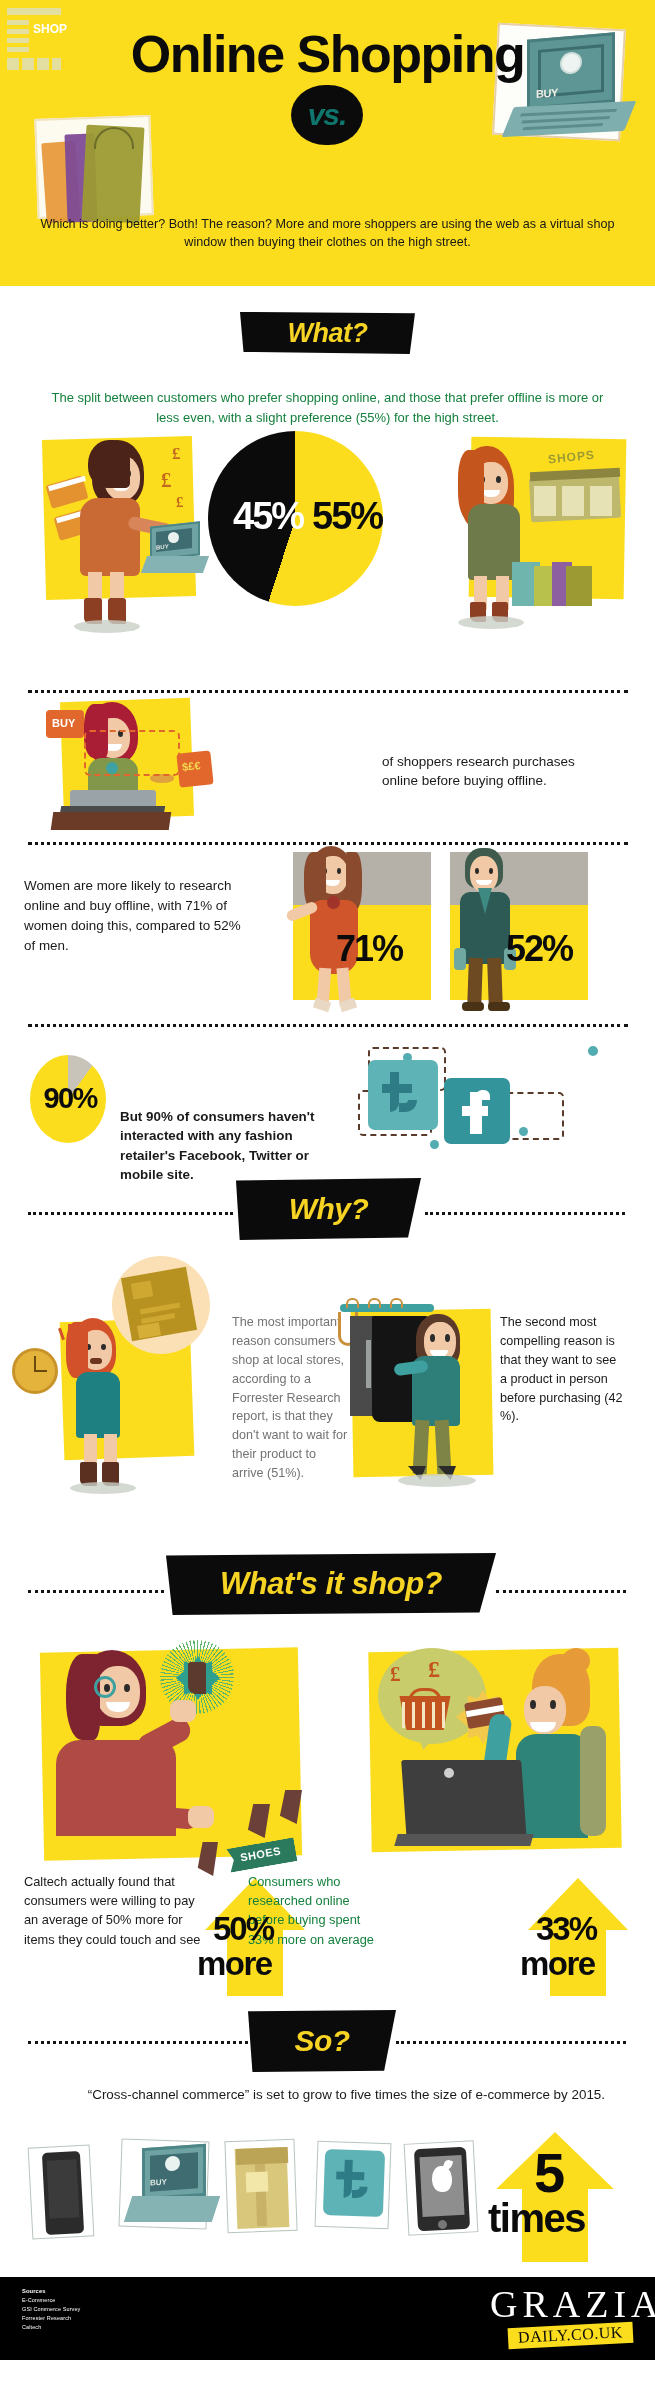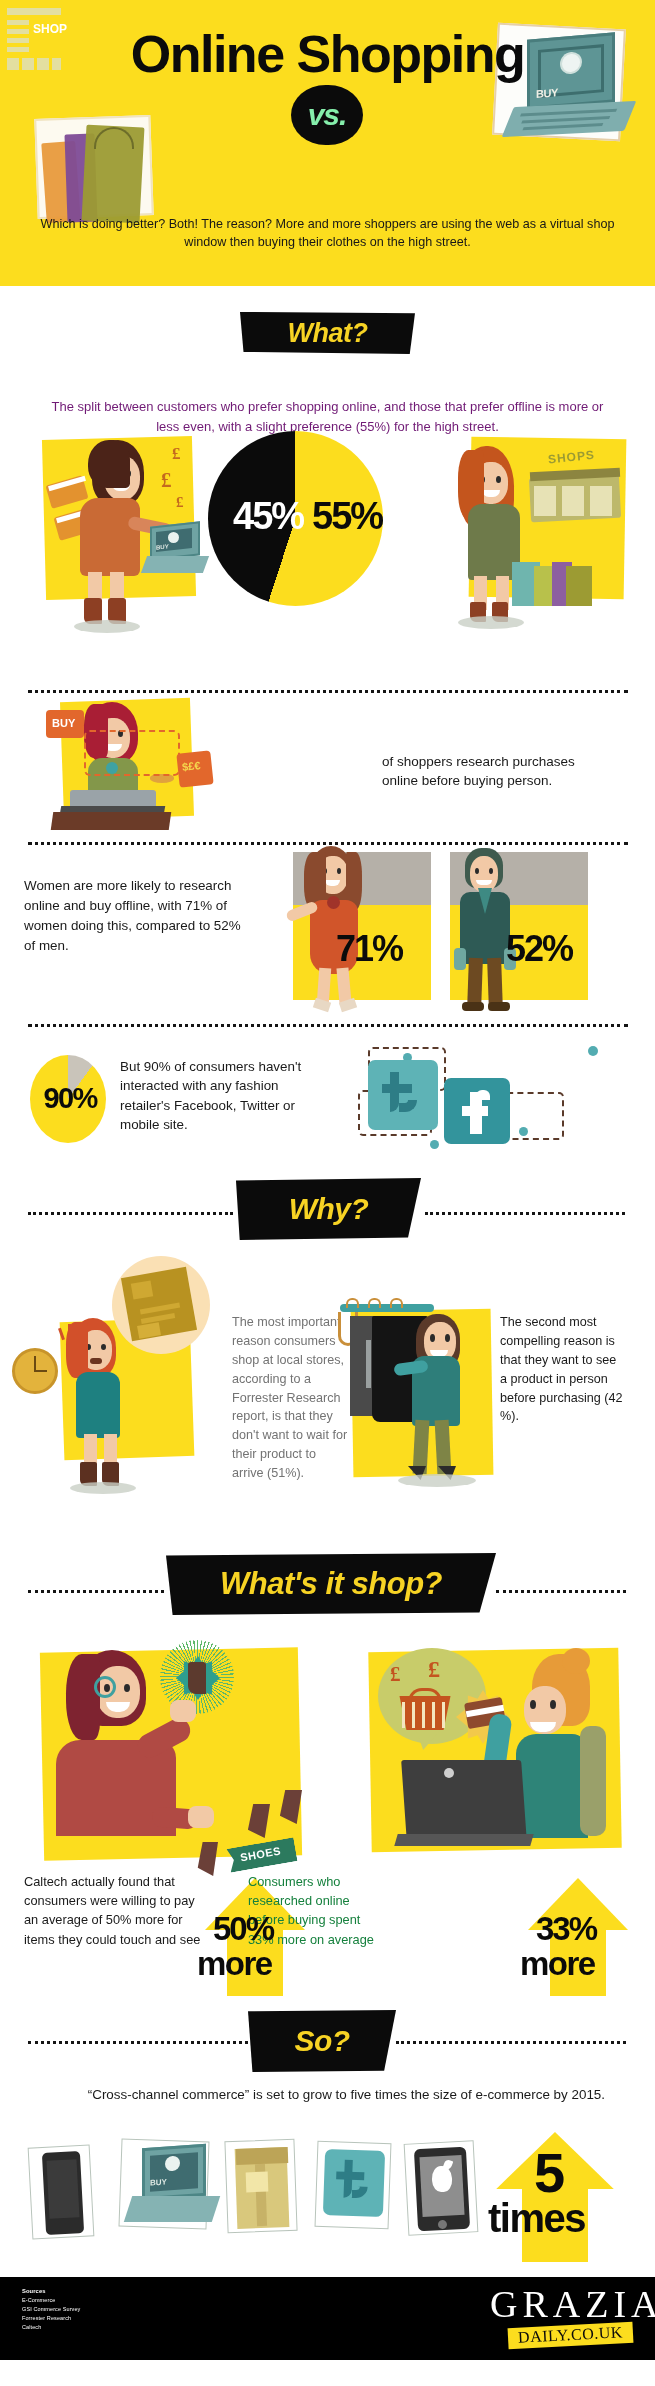--- a/index.html
+++ b/index.html
@@ -10,21 +10,21 @@
   }
   .page { width:655px; height:2386px; position:relative; background:#fff; }
 
   
   .header { position:absolute; left:0; top:0; width:655px; height:286px; background:#FCDD1E; overflow:hidden; }
   .hdr-title1 { position:absolute; left:0; top:28px; width:655px; text-align:center;
      font-size:52px; font-weight:bold; letter-spacing:-1.5px; color:#0b0b0b; line-height:1; }
   .hdr-title2 { position:absolute; left:0; top:128px; width:655px; text-align:center;
      font-size:52px; font-weight:bold; letter-spacing:-1.5px; color:#0b0b0b; line-height:1; }
   .vs-badge { position:absolute; left:291px; top:85px; width:72px; height:60px; background:#0b0b0b;
-     border-radius:50%/52%; color:#86efac; font-size:30px; font-weight:bold; font-style:italic;
+     border-radius:50%/52%; color:#0f766e; font-size:30px; font-weight:bold; font-style:italic;
      display:flex; align-items:center; justify-content:center; letter-spacing:-1px; z-index:5; }
   .hdr-sub { position:absolute; left:40px; top:215px; width:575px; text-align:center;
      font-size:12.6px; line-height:1.45; color:#171717; }
 
   
   .bags { position:absolute; left:28px; top:95px; width:135px; height:135px; }
   .bags .frame { position:absolute; left:8px; top:22px; width:116px; height:100px; background:#fdfaf0;
      border:2px solid #f0e3c0; transform:rotate(-2deg); }
   .bag { position:absolute; bottom:8px; border-radius:2px; }
   .bag.o { left:16px; width:34px; height:80px; background:#E89A3C; transform:rotate(-4deg); opacity:.95; }
@@ -42,21 +42,21 @@
      border-radius:50%; box-shadow:0 0 0 2px #cfe0dc; }
   .lap-buy { position:absolute; left:6px; bottom:6px; font-size:11px; font-weight:bold; color:#efefe6; letter-spacing:-.5px; }
   .lap-base { position:absolute; left:22px; top:82px; width:120px; height:30px; background:#7FAEAE;
      transform:skewX(-22deg) skewY(-3deg); border-radius:2px; }
   .lap-key { position:absolute; height:3px; background:#5c8c8c; }
 
   
   .dotted { position:absolute; height:0; border-top:3.5px dotted #141414; }
   .ribbon { position:absolute; background:#0b0b0b; display:flex; align-items:center; justify-content:center;
      color:#F7D324; font-weight:bold; font-style:italic; letter-spacing:-.5px; }
-  .sect-head { position:absolute; left:0; width:655px; text-align:center; font-size:13px; line-height:1.5; color:#701a75;margin-top:9px; }
+  .sect-head { position:absolute; left:0; width:655px; text-align:center; font-size:13px; line-height:1.5; color:#15803d; }
 
   
   .pie { position:absolute; left:208px; top:431px; width:175px; height:175px; border-radius:50%;
      background:conic-gradient(#FCDD1E 0deg 198deg, #0b0b0b 198deg 360deg); }
   .pie-l { position:absolute; left:233px; top:495px; font-size:38px; font-weight:bold; color:#fff; letter-spacing:-2px; }
   .pie-r { position:absolute; left:312px; top:495px; font-size:38px; font-weight:bold; color:#0b0b0b; letter-spacing:-2px; }
 
   .ycard { position:absolute; background:#FCDD1E; }
   .shadowfloor { position:absolute; background:#c9cfc6; border-radius:50%; opacity:.8; }
   .girl-face { position:absolute; background:#F2C9A6; border-radius:46%; }
@@ -69,21 +69,21 @@
   .gender-txt { position:absolute; left:24px; top:876px; width:230px; font-size:13.4px; line-height:1.5; color:#1a1a1a; }
   .gcard { position:absolute; }
   .gcard .grey { position:absolute; left:0; top:0; width:100%; height:100%; background:#B5B0A8; }
   .gcard .yel { position:absolute; left:0; bottom:0; width:100%; height:64%; background:#FCDD1E; }
   .gnum { position:absolute; font-size:36px; font-weight:bold; letter-spacing:-2px; color:#0b0b0b; z-index:6; }
 
   
   .pie90 { position:absolute; left:30px; top:1055px; width:76px; height:88px; border-radius:50%;
      background:conic-gradient(#C9C4BA 0deg 36deg, #FCDD1E 36deg 360deg); }
   .num90 { position:absolute; left:30px; top:1082px; width:80px; text-align:center; font-size:29px; font-weight:bold; letter-spacing:-1.6px; color:#0b0b0b; }
-  .txt90 { position:absolute; left:120px; top:1057px; width:200px; font-size:13.4px; line-height:1.45; color:#1a1a1a; }
+  .txt90 { position:absolute; left:120px; top:1107px; width:200px; font-size:13.4px; line-height:1.45; color:#1a1a1a;font-weight:bold; }
 
   .sq { position:absolute; border-radius:7px; }
   .tw { background:#5EB3B6; }
   .fb { background:#33949C; }
   .shopbox { background:#A9A138; border-radius:4px; }
   .dashline { position:absolute; border:2.5px dashed #5a3a2a; }
   .dot-teal { position:absolute; background:#53ACB1; border-radius:50%; }
 
   
   .why-c { position:absolute; left:232px; top:1313px; width:118px; font-size:12.6px; line-height:1.5; color:#737373; }
@@ -236,21 +236,21 @@
     <div style="position:absolute;left:84px;top:704px;width:24px;height:54px;background:#A91E35;border-radius:40% 8% 16% 40%;"></div>
     <div style="position:absolute;left:88px;top:758px;width:50px;height:44px;background:#83974A;border-radius:14px 14px 0 0;"></div>
     <div style="position:absolute;left:106px;top:762px;width:12px;height:12px;background:#3FA2A2;border-radius:50%;"></div>
     <div style="position:absolute;left:70px;top:790px;width:86px;height:22px;background:#9AA3A8;border-radius:3px 3px 0 0;"></div>
     <div style="position:absolute;left:60px;top:806px;width:104px;height:14px;background:#4A4A4A;transform:skewX(-10deg);"></div>
     <div style="position:absolute;left:52px;top:812px;width:118px;height:18px;background:#6B3B28;transform:skewX(-8deg);"></div>
     <div style="position:absolute;left:150px;top:774px;width:24px;height:9px;background:#E0A23E;border-radius:40% 40% 50% 50%;"></div>
     <div class="dashline" style="left:84px;top:730px;width:96px;height:46px;border-radius:6px;border-color:#E2672C;border-width:2px;"></div>
   </div>
 
-  <div class="txt64">of shoppers research purchases online before buying person.</div>
+  <div class="txt64">of shoppers research purchases online before buying offline.</div>
 
   <div class="dotted" style="left:28px; top:842px; width:600px;"></div>
 
   <div class="gender-txt">Women are more likely to research online and buy offline, with 71% of women doing this, compared to 52% of men.</div>
 
   <div class="gcard" style="left:293px; top:852px; width:138px; height:148px;">
     <div class="grey"></div>
       <div class="yel"></div>
   </div>
   <div>

